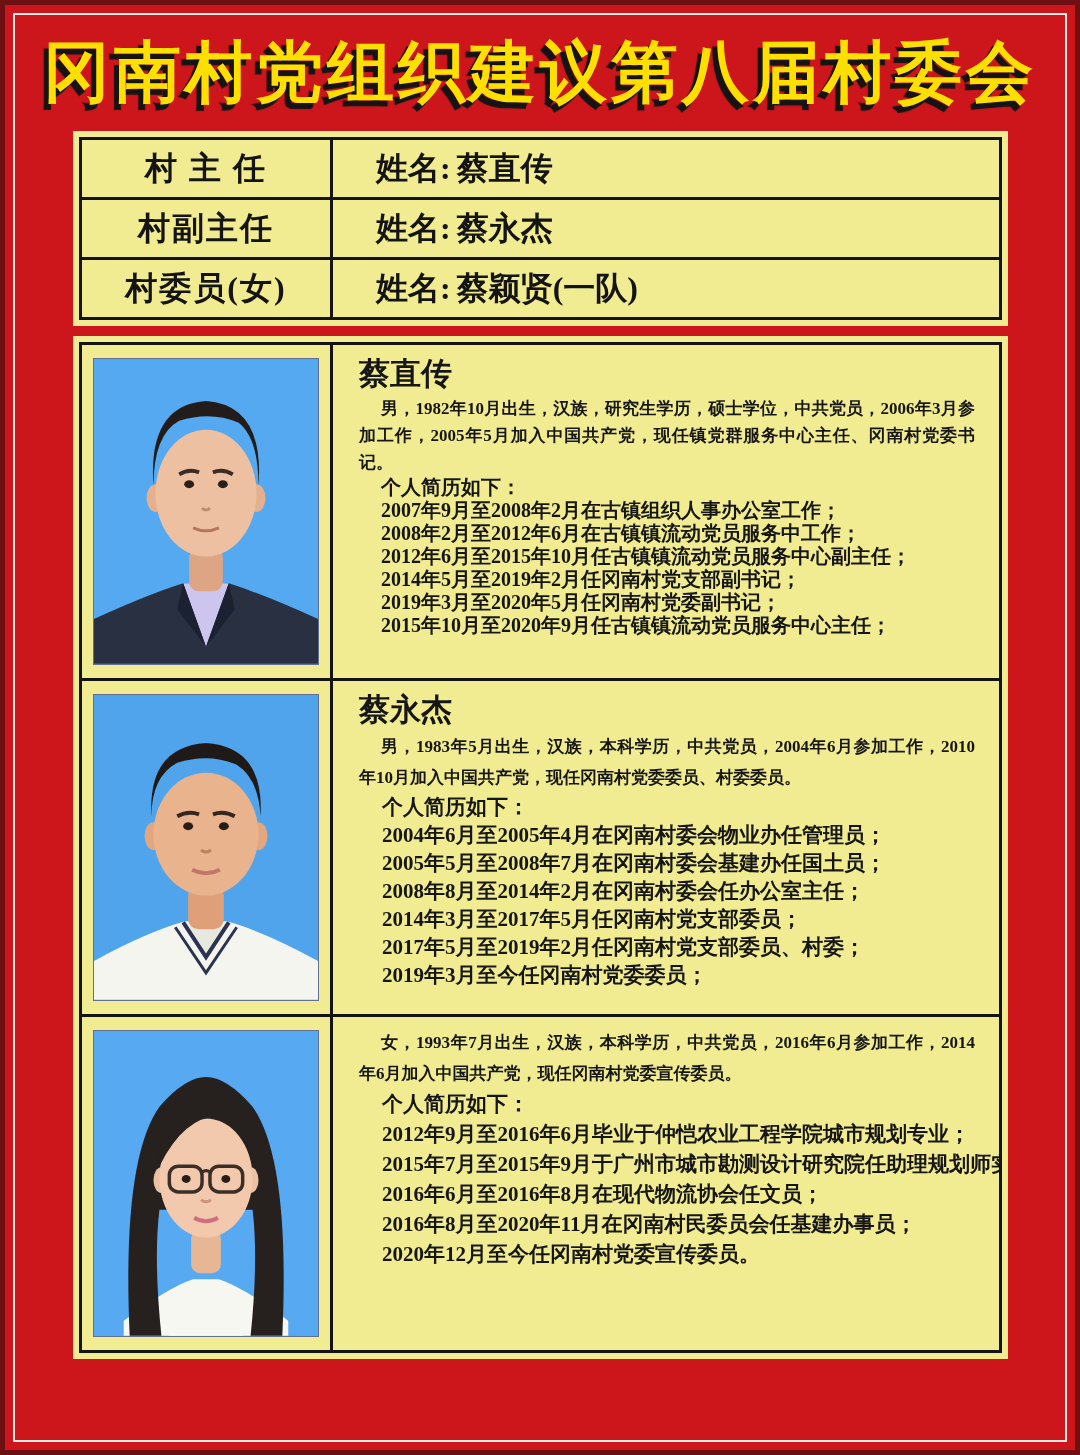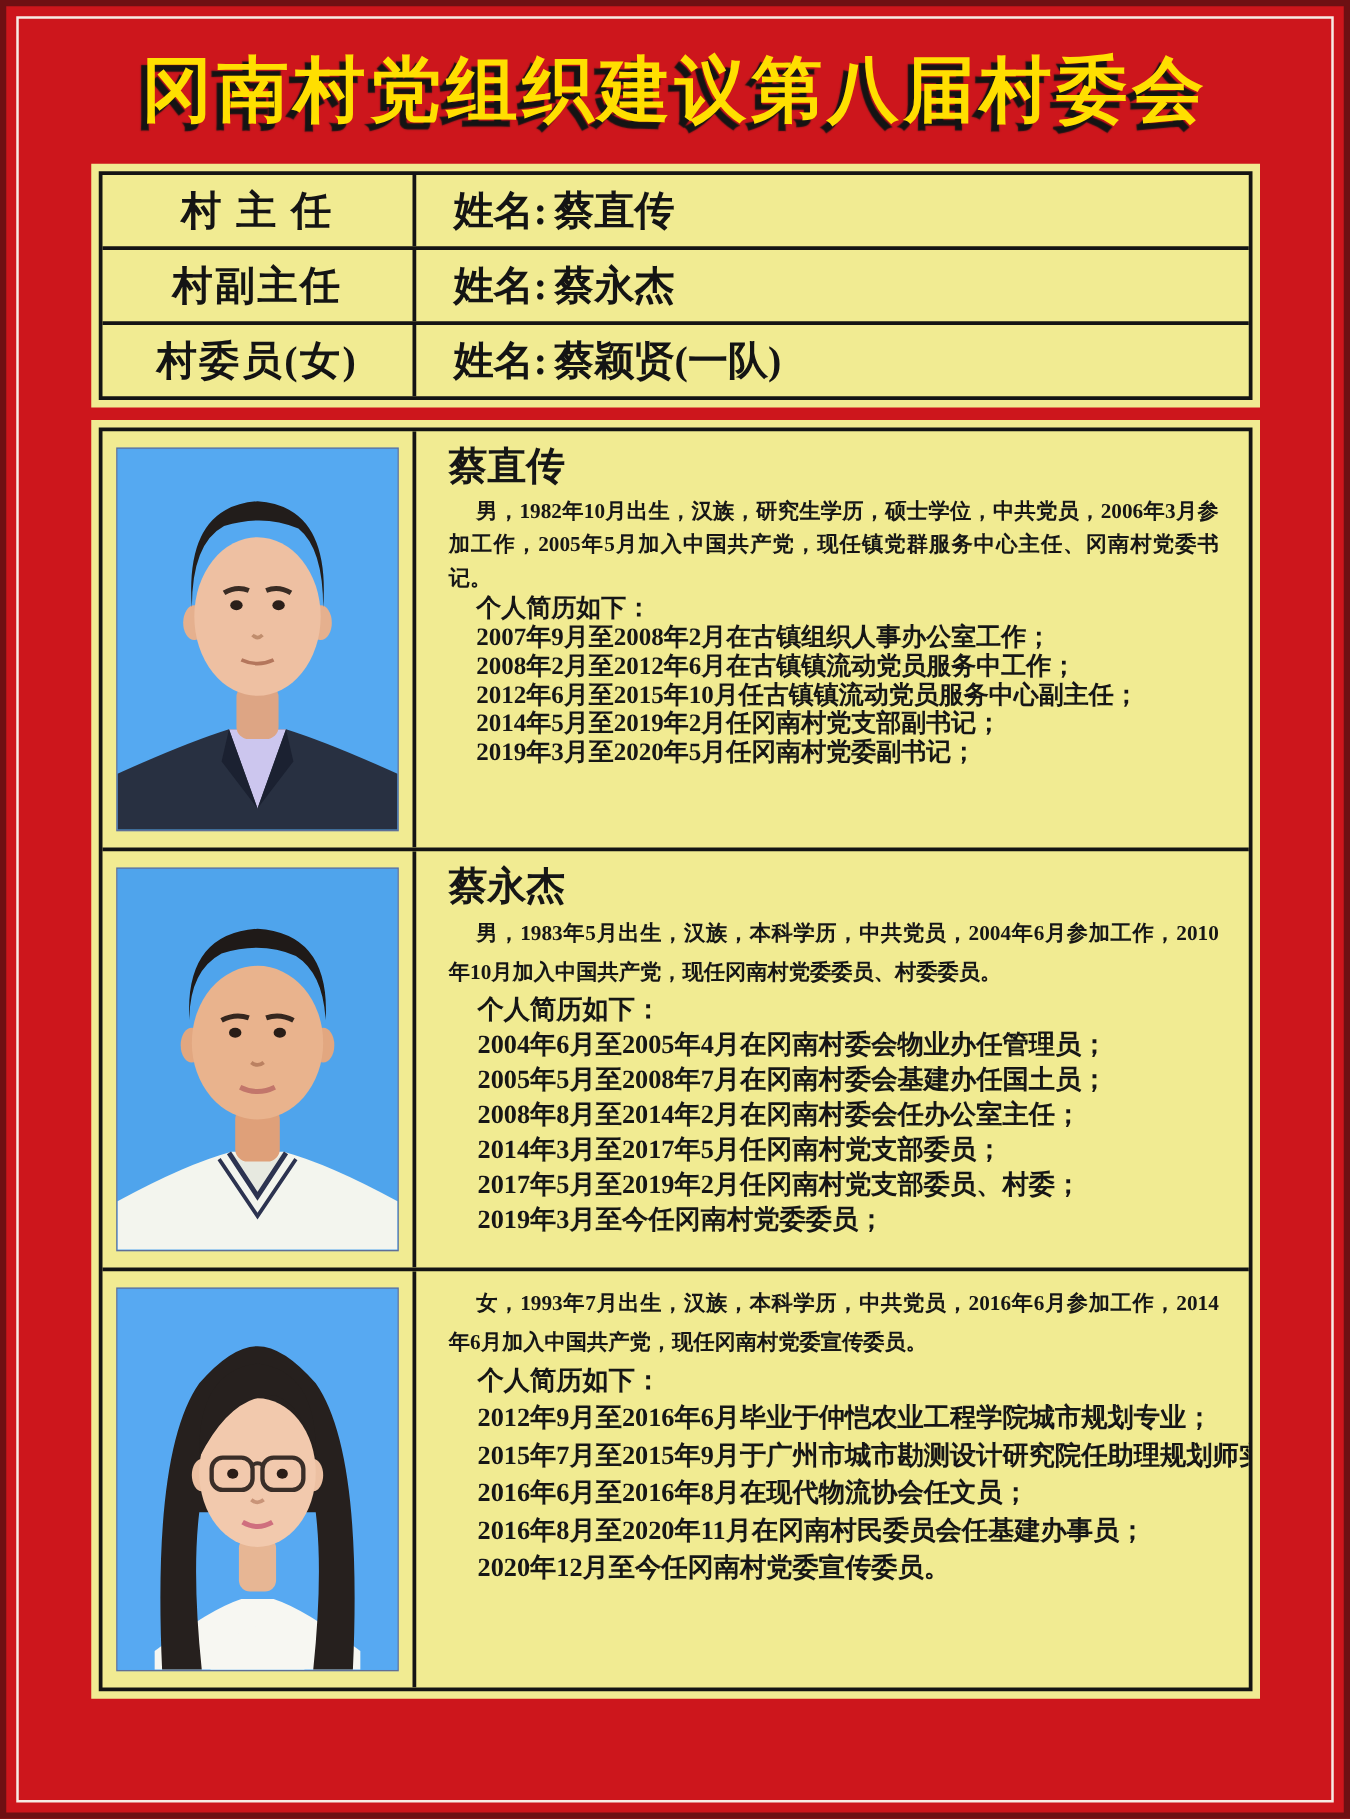--- a/index.html
+++ b/index.html
@@ -20,21 +20,21 @@
   
   .title-block{
     margin-top:30px;
     text-align:center;
     font-family:"DejaVu Sans","Liberation Sans",sans-serif;
     font-weight:bold;
     color:#ffdf00;
     text-shadow:-5px 6px 1px #141414;
     letter-spacing:4px;
   }
-  .title-line{font-size:57px;line-height:70px;margin-top:32px;}
+  .title-line{font-size:67px;line-height:70px;margin-top:32px;}
   
   .panel{
     margin:0 67px 0 68px;
     background:#f1eb92;
     padding:6px;
   }
   .panel-inner{
     border:3px solid #141414;
   }
   .summary-panel{margin-top:24px;}
@@ -52,21 +52,21 @@
     border-right:3px solid #141414;
     display:flex;align-items:center;justify-content:center;
     font-size:32px;font-weight:bold;color:#141414;
     letter-spacing:2px;
   }
   .name-cell{
     flex:1;
     padding-left:30px;
     font-size:32px;font-weight:bold;color:#141414;
   }
-  .name-cell .nlabel{margin-right:6px;}
+  .name-cell .nlabel{margin-right:6px;margin-left:13px;}
   
   .candidates-panel{margin-top:10px;}
   .candidate{
     display:flex;
     height:333px;
     border-bottom:3px solid #141414;
     overflow:hidden;
   }
   .candidate:last-child{border-bottom:none;}
   .photo-cell{
@@ -170,20 +170,21 @@
         <div class="info-cell">
           <h2 class="cand-name">蔡直传</h2>
           <p class="intro">男，1982年10月出生，汉族，研究生学历，硕士学位，中共党员，2006年3月参加工作，2005年5月加入中国共产党，现任镇党群服务中心主任、冈南村党委书记。</p>
           <div class="resume-block">
             <div class="resume-line">个人简历如下：</div>
             <div class="resume-line">2007年9月至2008年2月在古镇组织人事办公室工作；</div>
             <div class="resume-line">2008年2月至2012年6月在古镇镇流动党员服务中工作；</div>
             <div class="resume-line">2012年6月至2015年10月任古镇镇流动党员服务中心副主任；</div>
             <div class="resume-line">2014年5月至2019年2月任冈南村党支部副书记；</div>
             <div class="resume-line">2019年3月至2020年5月任冈南村党委副书记；</div>
+            <div class="resume-line">2015年10月至2020年9月任古镇镇流动党员服务中心主任；</div>
 
           </div>
         </div>
       </div>
 
       <div class="candidate c1">
         <div class="photo-cell">
           <div class="photo">
             <svg viewBox="0 0 226 307">
               <rect x="0" y="0" width="226" height="307" fill="#4fa4ec"></rect>

